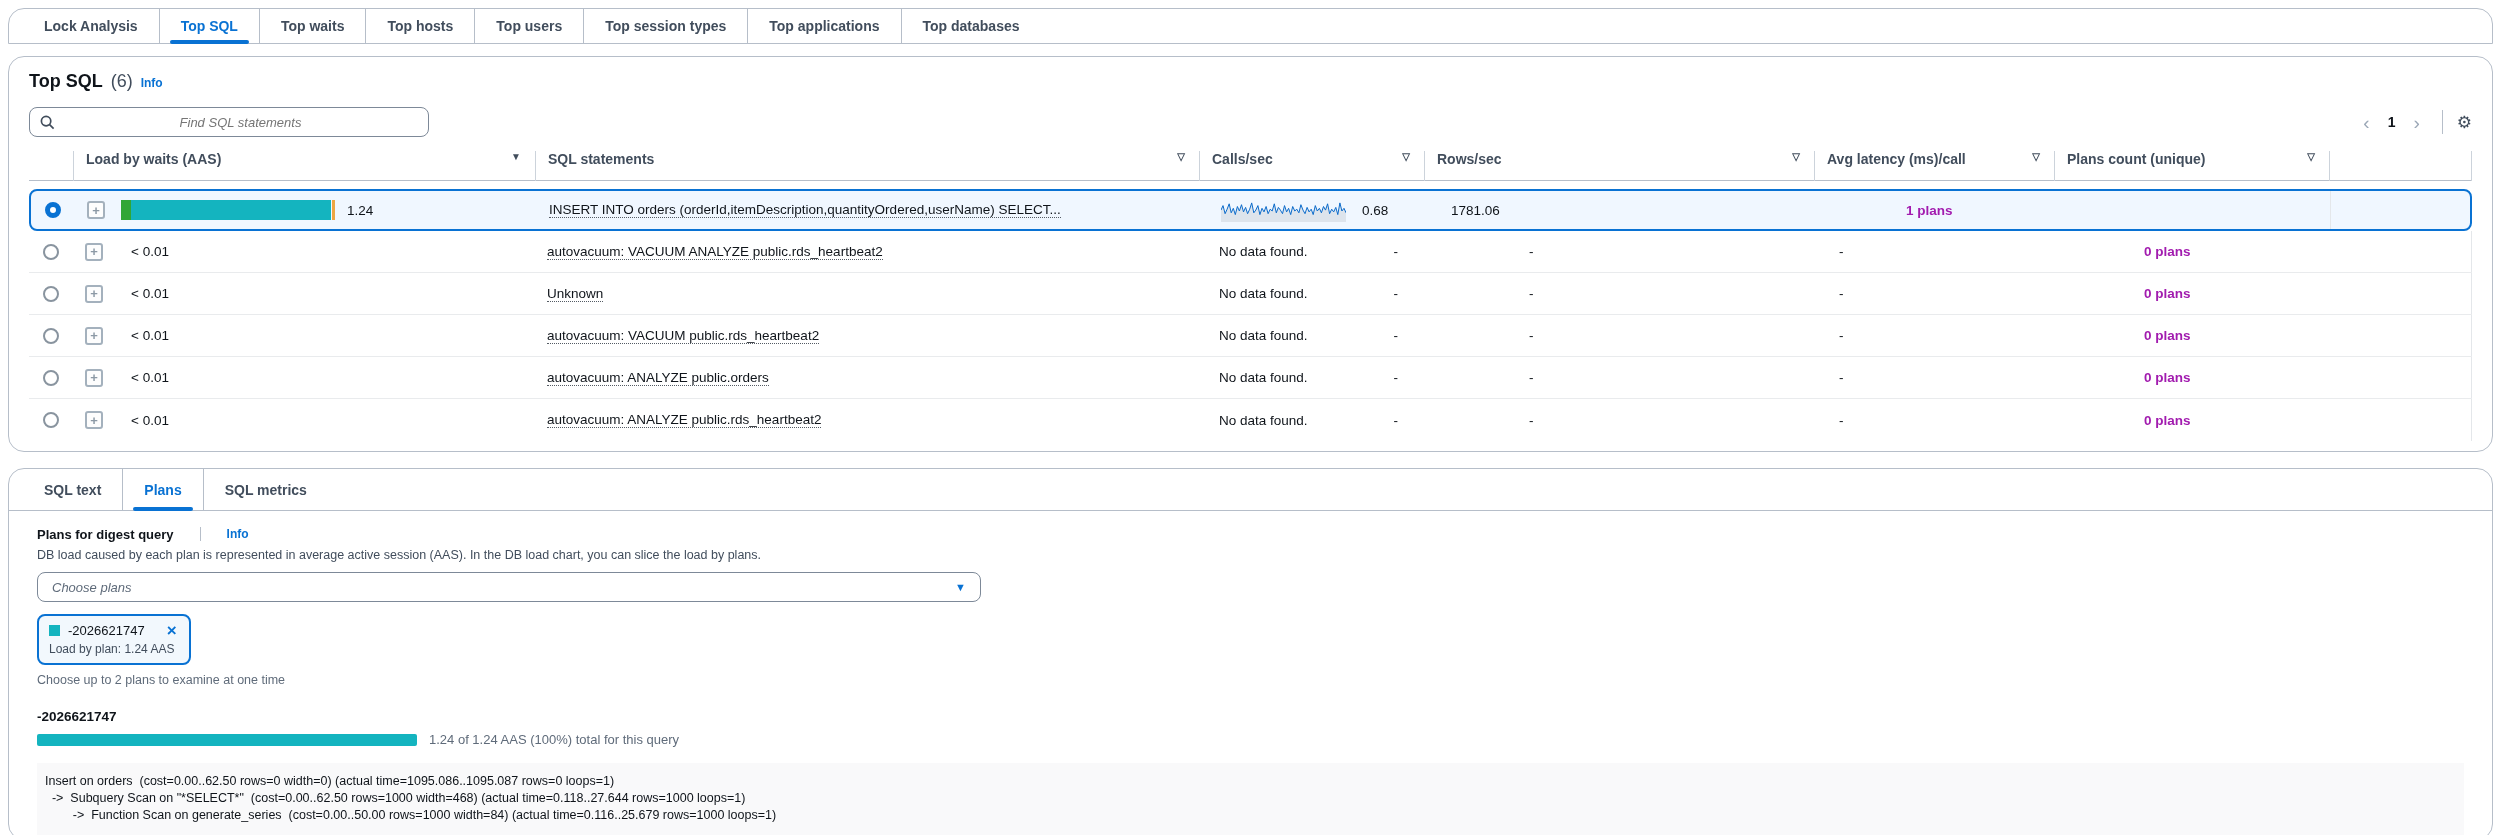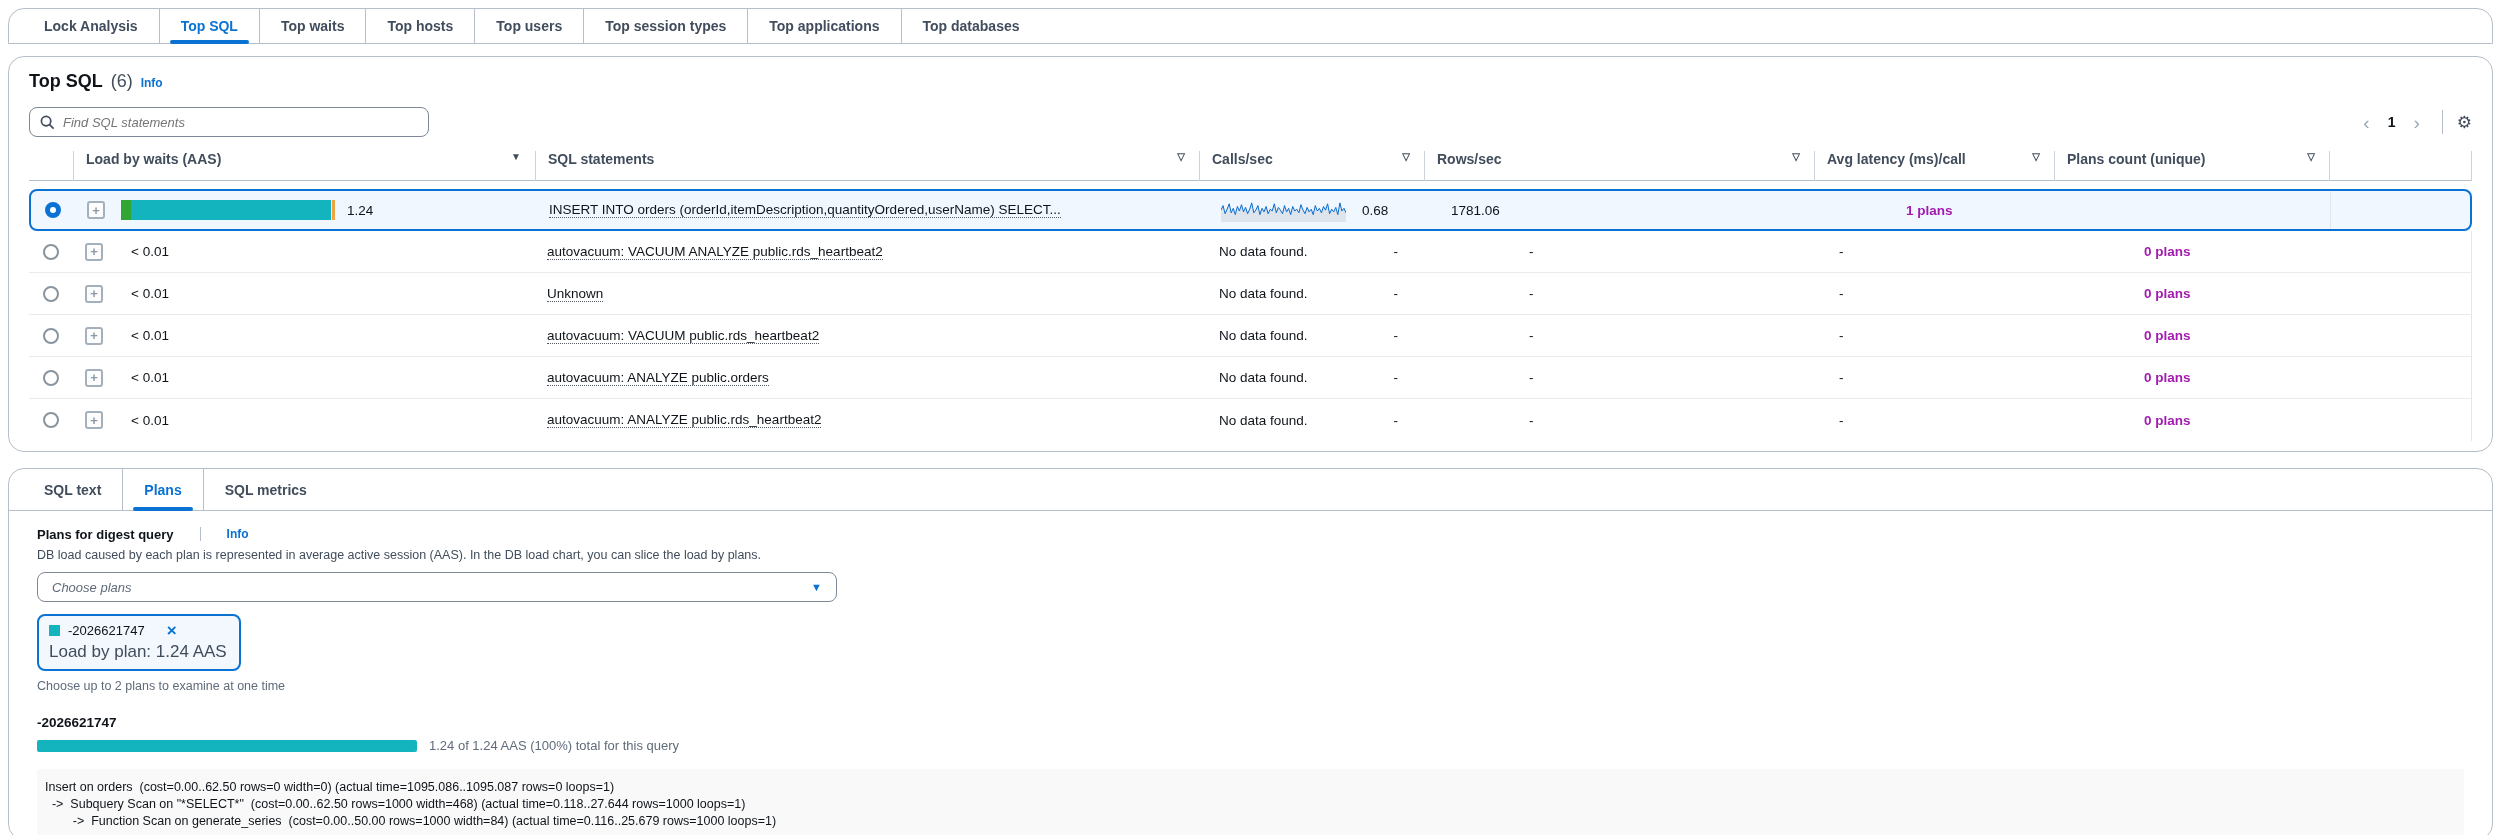--- a/index.html
+++ b/index.html
@@ -22,21 +22,21 @@
 
   .panel-header { display:flex; align-items:baseline; gap:8px; height:30px; }
   .panel-title { font-size:18px; font-weight:700; color:#0f141a; }
   .panel-count { font-size:18px; font-weight:400; color:#414d5c; }
   .info-link { font-size:12px; font-weight:700; color:#0972d3; cursor:pointer; }
 
   .toolbar { display:flex; align-items:center; justify-content:space-between; margin-top:6px; }
   .search-box { width:400px; height:30px; border:1px solid #7d8998; border-radius:8px;
     display:flex; align-items:center; padding:0 10px; gap:8px; background:#fff; }
   .search-box input { border:none; outline:none; flex:1; font-size:13px; font-style:italic;
-    color:#5f6b7a; font-family:"Liberation Sans", sans-serif; background:transparent; }
+    color:#5f6b7a; font-family:"Liberation Sans", sans-serif; background:transparent;text-align:center; }
   .pager { display:flex; align-items:center; gap:4px; }
   .pg-btn { font-size:19px; color:#9ba7b6; padding:0 8px; cursor:pointer; line-height:1; }
   .pg-num { font-size:14px; font-weight:700; color:#0f141a; padding:0 6px; }
   .pager .vdiv { width:1px; height:24px; background:#b6bec9; margin:0 10px; }
   .gear { font-size:17px; color:#414d5c; cursor:pointer; }
 
   
   .grid { display:grid; grid-template-columns:44px 462px 664px 225px 390px 240px 275px 1fr; }
   .thead { margin-top:14px; height:30px; border-bottom:1px solid #b6bec9; align-items:center; }
   .th { display:flex; align-items:flex-start; height:30px; font-size:14px; font-weight:700;
@@ -76,31 +76,31 @@
   .th.c7h { border-left:1px solid #ccd3db; border-right:1px solid #ccd3db; height:30px; }
 
   
   .card2 { margin-top:16px; padding:0; height:372px; overflow:hidden; }
   .detail-tabs { display:flex; align-items:stretch; height:42px; border-bottom:1px solid #b6bec9; padding:0 14px; }
   .detail-body { padding:16px 28px 0; }
   .sec-title-row { display:flex; align-items:flex-start; gap:26px; }
   .sec-title { font-size:13px; font-weight:700; color:#0f141a; }
   .sec-vdiv { width:1px; height:14px; background:#b6bec9; }
   .sec-desc { margin-top:6px; font-size:12.5px; color:#414d5c; }
-  .select { margin-top:10px; width:800px; height:30px; border:1px solid #7d8998; border-radius:8px;
+  .select { margin-top:10px; width:944px; height:30px; border:1px solid #7d8998; border-radius:8px;
     display:flex; align-items:center; padding:0 14px; cursor:pointer; background:#fff; }
   .select .ph { font-size:13px; font-style:italic; color:#5f6b7a; }
   .select .caret { margin-left:auto; color:#0972d3; font-size:11px; }
   .token { margin-top:12px; display:inline-block; border:2px solid #0972d3; background:#f2f8fd;
     border-radius:8px; padding:6px 12px 7px 10px; }
   .token-top { display:flex; align-items:center; }
   .swatch { width:11px; height:11px; background:#14b4bf; margin-right:8px; }
   .token-label { font-size:13px; color:#0f141a; }
   .token-x { margin-left:22px; color:#0972d3; font-size:17px; font-weight:700; cursor:pointer; line-height:1; }
-  .token-sub { margin-top:3px; font-size:17px; color:#414d5c; }
+  .token-sub { margin-top:3px; font-size:12px; color:#414d5c; }
   .hint { margin-top:8px; font-size:12.5px; color:#5f6b7a; }
   .plan-title { margin-top:22px; font-size:13.5px; font-weight:700; color:#0f141a; }
   .progress-row { margin-top:8px; display:flex; align-items:center; }
   .progress-track { width:380px; height:12px; background:#e9ebed; border-radius:2px; overflow:hidden; }
   .progress-fill { height:100%; background:#14b4bf; }
   .progress-label { margin-left:12px; font-size:13px; color:#5f6b7a; }
   .plan-output { margin-top:16px; background:#f9f9fa; padding:10px 8px 24px; }
   .plan-line { white-space:pre; font-size:12.5px; line-height:17px; color:#0f141a; }
 </style>
 </head>

